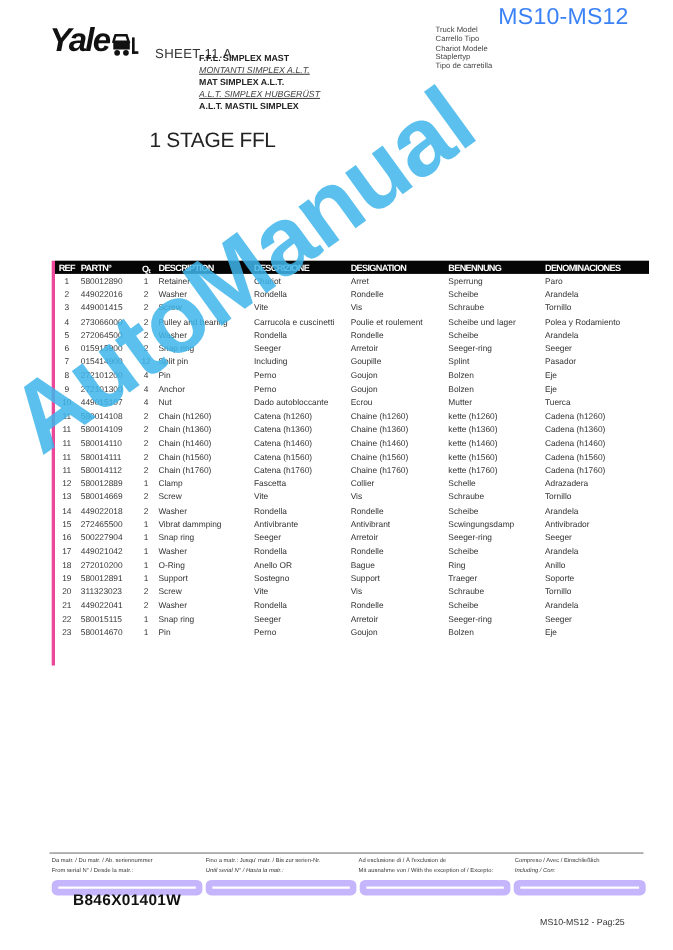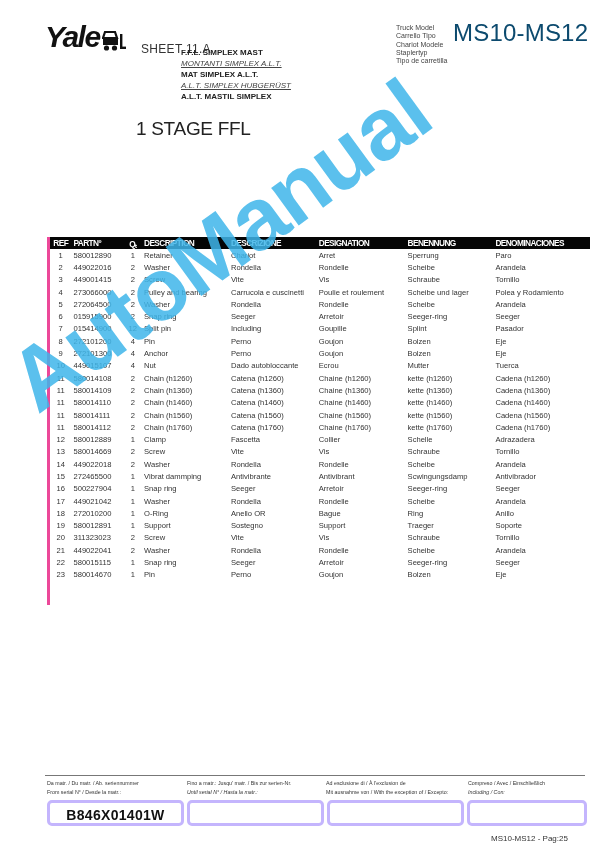--- a/index.html
+++ b/index.html
@@ -8,21 +8,21 @@
   .logo { position:absolute; left:45px; top:22px; height:30px; display:flex; align-items:flex-end; }
   .logo-text { font-family:"Liberation Sans", sans-serif; font-weight:900; font-style:italic;
                font-size:30px; letter-spacing:-1.5px; color:#111; line-height:30px;margin-top:28px; }
   .logo-truck { width:24px; height:24px; margin-left:2px; position:relative; }
   .sheet { position:absolute; left:141px; top:42px; font-size:12px; color:#333; letter-spacing:0.3px; }
   .titles { position:absolute; left:141px; top:47px; font-size:8px; line-height:11px; }
   .titles div { white-space:nowrap;margin-left:40px; }
   .titles .b { font-weight:bold; color:#222; }
   .titles .i { font-style:italic; color:#444;text-decoration:underline; }
   .model-labels { position:absolute; left:396px; top:24px; font-size:7px; line-height:8.3px; color:#444; }
-  .model-code { position:absolute; left:453px; top:19px; font-size:24px; color:#0c4a6e; letter-spacing:0.2px; }
+  .model-code { position:absolute; left:453px; top:4px; font-size:21px; color:#3b82f6; letter-spacing:0.2px; }
   .stage { position:absolute; left:136px; top:118px; font-size:19px; color:#222; letter-spacing:-0.3px; }
 
   .parts { position:absolute; left:47px; top:237px; width:540px; border-left:3px solid #ec4899; }
   .parts-head { display:flex; background:#050505; color:#fff; height:12px; font-size:8.3px; font-weight:bold;
                 letter-spacing:-0.6px; align-items:center; }
   .row { display:flex; height:12.3px; font-size:7.6px; align-items:center; color:#333; }
   .c-ref { width:19px; padding-left:3px; text-align:center; box-sizing:border-box; }
   .c-part { width:54px; padding-left:5px; }
   .c-qty { width:15px; text-align:center; }
   .c-desc { width:90px; padding-left:4px; }
@@ -32,21 +32,21 @@
   .c-es { width:98px; }
   .parts-tail { height:24px; }
 
   .watermark { position:absolute; left:50px; top:330px; font-size:88px; font-weight:bold;
                color:#3fb6ea; opacity:0.85; transform:rotate(-36deg); transform-origin:left bottom;
                letter-spacing:-1px; pointer-events:none; white-space:nowrap; }
 
   .footer-line { position:absolute; left:45px; top:775px; width:540px; height:1px; background:#777; }
   .f-label { position:absolute; font-size:5.3px; line-height:9px; color:#333; white-space:nowrap; }
   .f-label .it { font-style:italic; }
-  .box { position:absolute; top:800px; height:26px; border:3px solid #c4b5fd; border-radius:5px; box-sizing:border-box; }
+  .box { position:absolute; top:800px; height:14px; border:6px solid #c4b5fd; border-radius:5px; box-sizing:border-box; }
   .serial { font-size:14px; font-weight:bold; color:#111; text-align:center; line-height:24px; letter-spacing:0.3px; }
   .page-num { position:absolute; left:491px; top:834px; font-size:8px; color:#333; }
 </style>
 </head>
 <body>
 
 <div class="logo">
   <span class="logo-text">Yale</span>
   <svg class="logo-truck" viewBox="0 0 24 24">
     <path d="M3 4 h10 l2 6 h-14 z" fill="none" stroke="#111" stroke-width="2.2"></path>

